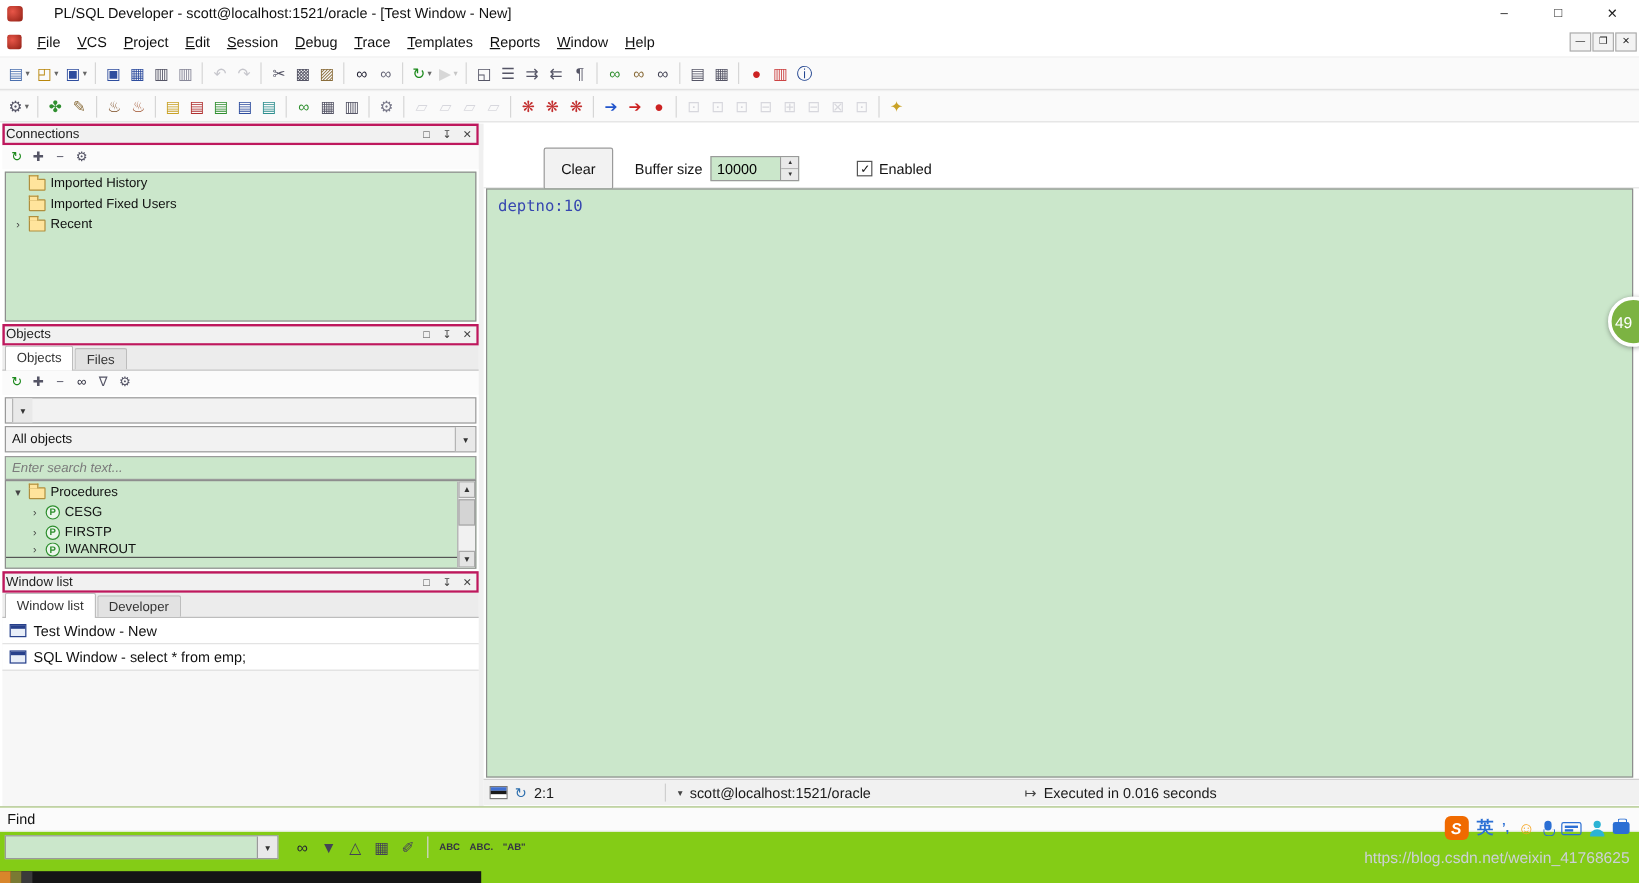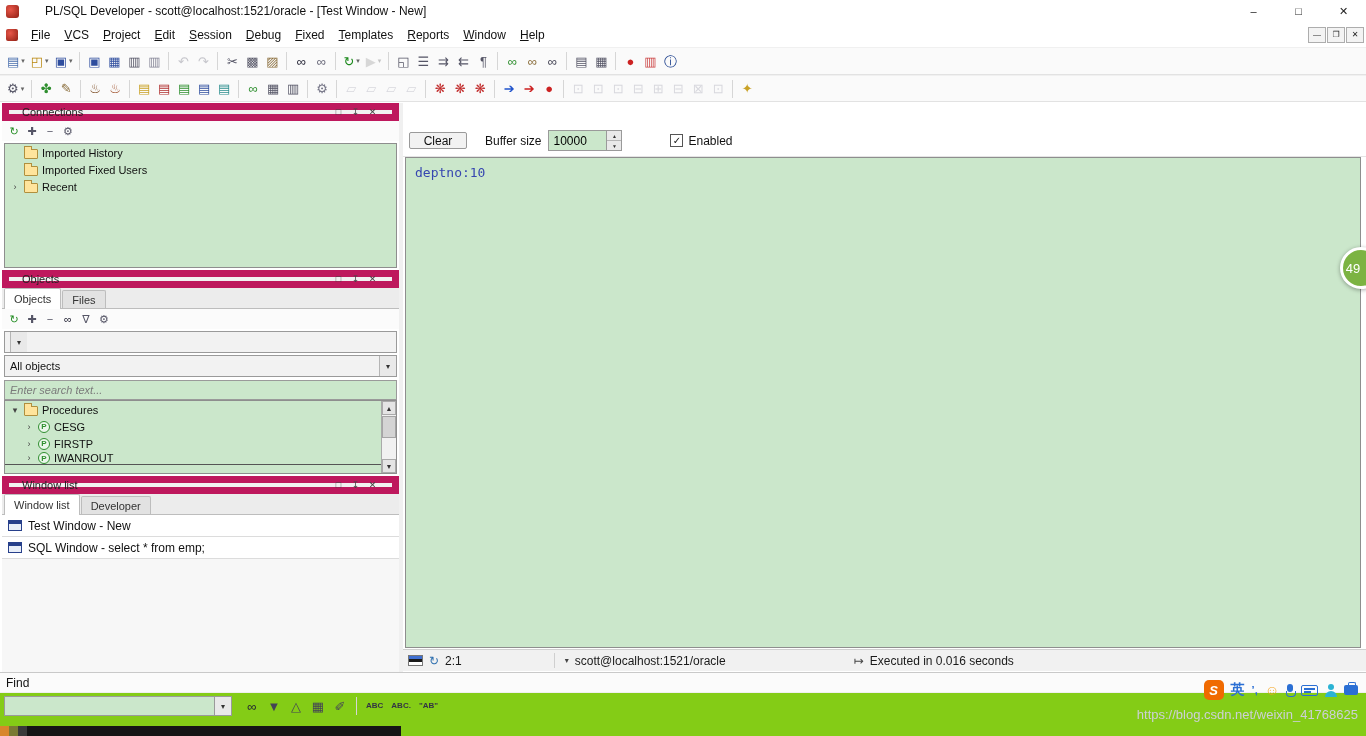--- a/index.html
+++ b/index.html
@@ -32,21 +32,21 @@
   .tbtn.caret::after { content:"▾"; font-size:7px; margin-left:2px; color:#666; }
   .tbtn.disabled { opacity:.35; }
   .tbtn.text { font-size:8px; font-weight:bold; color:#334; letter-spacing:0; }
   .tsep { width:1px; height:18px; background:#d6d6d6; margin:0 4px; flex:none; }
 
   
   .panel { position:absolute; left:2px; width:397px; background:#fff; }
   #connections { top:103px; height:167px; }
   #objects { top:270px; height:206px; }
   #windowlist { top:476px; height:196px; }
-  .phead { height:18px; background:#f1f1f1; border:7px solid #be185d; display:flex; align-items:center; padding:0 13px; font-size:11px; color:#222; }
+  .phead { height:18px; background:#f1f1f1; border:2px solid #be185d; display:flex; align-items:center; padding:0 1px; font-size:11px; color:#222; }
   .pbtns { margin-left:auto; display:flex; gap:4px; }
   .pbtn { width:13px; height:13px; display:flex; align-items:center; justify-content:center; font-size:9px; color:#444; }
   .ptoolbar { height:20px; display:flex; align-items:center; padding:0 3px; background:#fbfbfb; }
   .ptoolbar .tbtn { height:18px; min-width:18px; font-size:11px; }
   .tree { position:absolute; left:2px; right:2px; bottom:2px; border:1px solid #8e8e8e; background:#cbe7cb; overflow:hidden; }
   #connections .tree { top:40px; }
   .trow { height:17px; display:flex; align-items:center; padding-left:5px; font-size:11px; gap:4px; }
   .trow .tlabel { white-space:nowrap; }
   .expander { width:10px; font-size:9px; color:#444; text-align:center; flex:none; }
   .folder { width:14px; height:10px; background:#ffe49c; border:1px solid #b08f3e; border-radius:1px; position:relative; flex:none; margin-top:2px; }
@@ -76,21 +76,21 @@
   .win-ic::before { content:""; position:absolute; left:0; top:0; right:0; height:3px; background:#27408b; }
 
   .splitter { position:absolute; left:399px; top:103px; width:4px; height:569px; background:#f0f0f0; }
 
   
   .mtabs { position:absolute; left:403px; top:103px; right:0; height:22px; display:flex; align-items:flex-end; background:#f6f6f6; border-bottom:1px solid #c9c9c9; padding-left:3px; }
   .mtab { height:19px; padding:0 9px; display:flex; align-items:center; font-size:12px; border:1px solid #c9c9c9; border-bottom:none; background:#ececec; margin-right:1px; color:#222; border-radius:2px 2px 0 0; }
   .mtab.active { background:#fff; font-weight:bold; height:22px; margin-bottom:-1px; }
 
   .obar { position:absolute; left:403px; top:125px; right:0; height:32px; background:#fff; border-bottom:1px solid #e4e4e4; display:flex; align-items:center; padding-left:6px; }
-  .btn-clear { min-width:58px; height:17px; border:1px solid #9a9a9a; background:#f2f2f2; display:flex; align-items:center; justify-content:center; font-size:12px; border-radius:2px; }
+  .btn-clear { min-width:58px; height:35px; border:1px solid #9a9a9a; background:#f2f2f2; display:flex; align-items:center; justify-content:center; font-size:12px; border-radius:2px;margin-left:44px; }
   .obar .lbl { font-size:12px; color:#111; }
   .buffer-lbl { margin-left:18px; }
   .spin { width:74px; height:21px; border:1px solid #9a9a9a; background:#cbe7cb; display:flex; margin-left:7px; }
   .spin input { flex:1; min-width:0; border:none; background:transparent; font-size:12px; padding-left:4px; font-family:"Liberation Sans",sans-serif; }
   .spin .arrows { width:15px; display:flex; flex-direction:column; border-left:1px solid #9a9a9a; }
   .spin .arrows span { flex:1; background:#e9e9e9; display:flex; align-items:center; justify-content:center; font-size:5px; color:#333; }
   .spin .arrows span:first-child { border-bottom:1px solid #b5b5b5; }
   .chk { width:13px; height:13px; border:1px solid #555; background:#fff; display:flex; align-items:center; justify-content:center; font-size:10px; color:#111; margin-left:48px; }
   .chk + .lbl { margin-left:5px; }
 
@@ -155,21 +155,21 @@
   <div class="menubar">
     <span class="mdi-doc-icon"></span>
     <div class="menu-items">
 
     <span class="menu-item">File</span>
         <span class="menu-item">VCS</span>
         <span class="menu-item">Project</span>
         <span class="menu-item">Edit</span>
         <span class="menu-item">Session</span>
         <span class="menu-item">Debug</span>
-        <span class="menu-item">Fixed</span>
+        <span class="menu-item">Trace</span>
         <span class="menu-item">Templates</span>
         <span class="menu-item">Reports</span>
         <span class="menu-item">Window</span>
         <span class="menu-item">Help</span>
       </div>
     <div class="mdi-controls">
       <span class="mdi-btn">—</span>
       <span class="mdi-btn">❐</span>
       <span class="mdi-btn">✕</span>
     </div>

